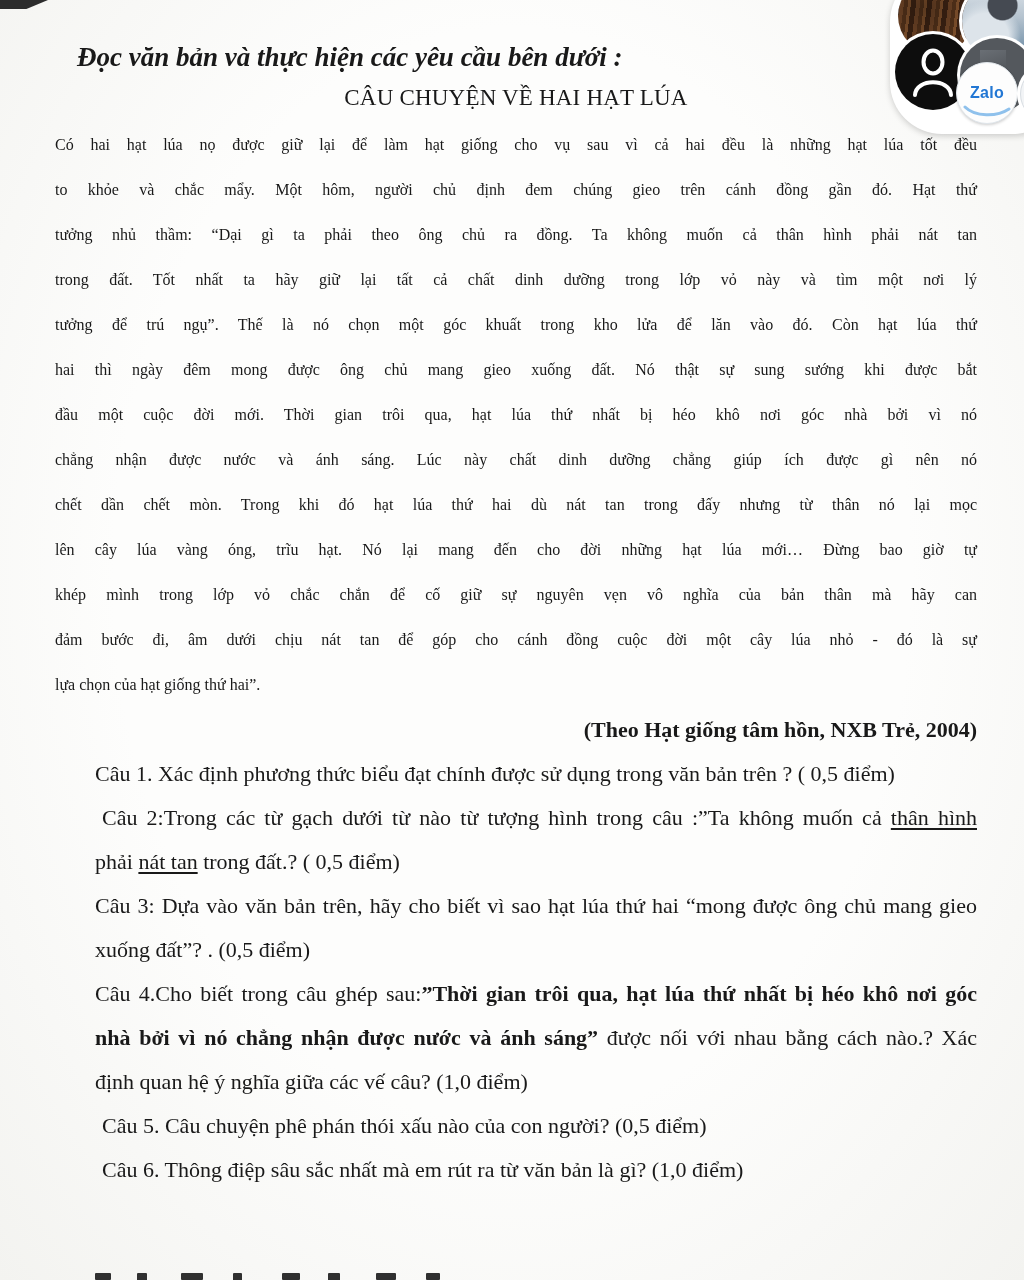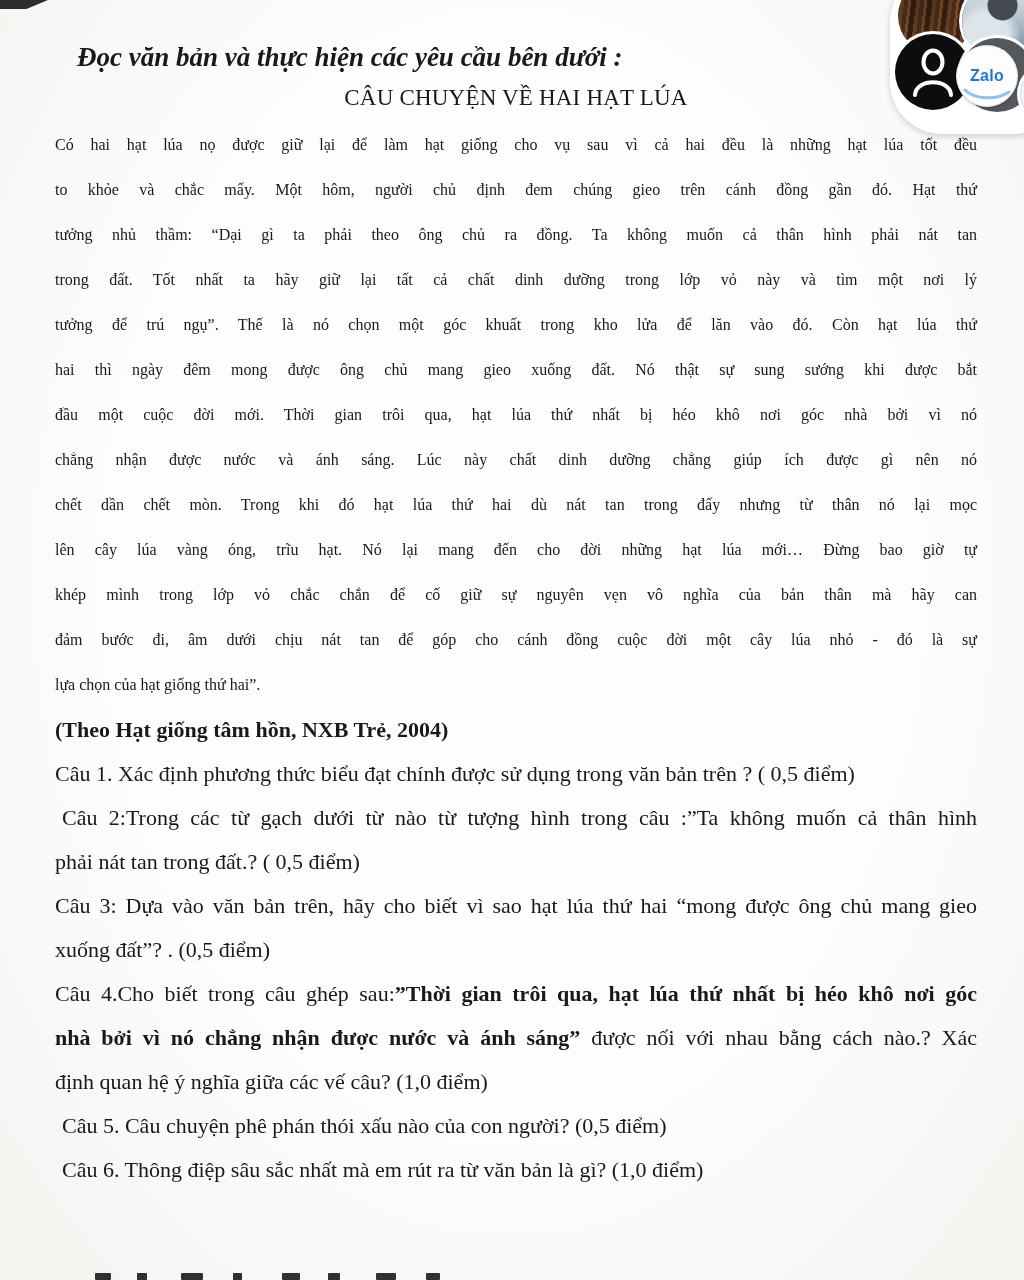--- a/index.html
+++ b/index.html
@@ -11,24 +11,24 @@
   }
   .page{position:absolute;inset:0;overflow:hidden;}
   .doc{position:absolute;left:55px;top:0;width:922px;filter:blur(.35px);}
   .section-title{margin:60px 0 0 20px;font-size:23px;font-weight:bold;letter-spacing:.3px;}
   .instruction{margin:42px 0 0 22px;font-size:27px;font-weight:bold;font-style:italic;}
   .story-title{margin-top:10px;height:30px;line-height:30px;text-align:center;font-size:23px;font-weight:normal;letter-spacing:.2px;}
   .passage{margin-top:9px;}
   .pline{height:45px;line-height:45px;font-size:16px;}
   .just{text-align:justify;text-align-last:justify;}
   .one{white-space:nowrap;}
-  .src{height:45px;line-height:45px;text-align:left;font-weight:bold;font-size:22px;}
-  .qline{height:44px;line-height:44px;font-size:22px;}
+  .src{height:45px;line-height:45px;text-align:right;font-weight:bold;font-size:22px;}
+  .qline{height:44px;line-height:44px;font-size:22px;margin-left:40px;}
   .ind{padding-left:7px;}
-  .u{text-underline-offset:3px;text-decoration-thickness:1.5px;}
+  .u{text-decoration:underline;text-underline-offset:3px;text-decoration-thickness:1.5px;}
   .b{font-weight:bold;}
 
   
   .corner-smudge{position:absolute;left:0;top:0;width:48px;height:9px;background:#2c2c2c;
     clip-path:polygon(0 0,100% 0,55% 100%,0 100%);}
 
   
   .frag{position:absolute;left:95px;top:1273px;height:7px;white-space:nowrap;}
   .frag b{display:inline-block;height:7px;background:#303030;border-radius:1px;vertical-align:top;}
   .frag b:nth-child(1){width:16px;margin-right:26px;}
@@ -54,21 +54,21 @@
     background:
       radial-gradient(circle at 52% 30%, #454a52 0 21%, rgba(69,74,82,0) 23%),
       radial-gradient(circle at 30% 70%, #dde4ea 0 30%, rgba(221,228,234,0) 46%),
       linear-gradient(180deg,#e3e8ed 0%,#b5c3cf 45%,#87a0b4 75%,#62809a 100%);
     box-shadow:0 0 0 3px #fff;}
   .contact{left:15px;top:68px;width:76px;height:76px;background:#0d0d0d;
     box-shadow:0 0 0 3px #fff;display:flex;align-items:center;justify-content:center;}
   .gray{left:80px;top:72px;width:74px;height:74px;background:#54585d;box-shadow:0 0 0 3px #fff;}
   .gray::after{content:"";position:absolute;left:20px;top:12px;width:26px;height:30px;
     background:linear-gradient(160deg,#6a6f75 0%,#54585d 70%);}
-  .zalo{left:76px;top:79px;width:60px;height:60px;background:#fdfdfd;
+  .zalo{left:76px;top:96px;width:60px;height:60px;background:#fdfdfd;
     border:1px solid #dfe5ea;box-shadow:0 1px 3px rgba(0,0,0,.2);
     display:flex;align-items:center;justify-content:center;}
   .zalo span{font-family:"Liberation Sans","DejaVu Sans",sans-serif;
     font-weight:bold;font-size:16px;color:#2277d4;letter-spacing:.3px;}
   .zalo svg{position:absolute;left:6px;bottom:5px;}
   .edge-bot{left:140px;top:100px;width:54px;height:54px;background:#f2f4f6;
     border:1px solid #d8dde2;box-shadow:0 0 0 3px #fff;}
   .edge-bot::after{content:"";position:absolute;left:10px;top:12px;width:22px;height:22px;
     border-radius:50%;background:#aeb6bd;}
 </style>

